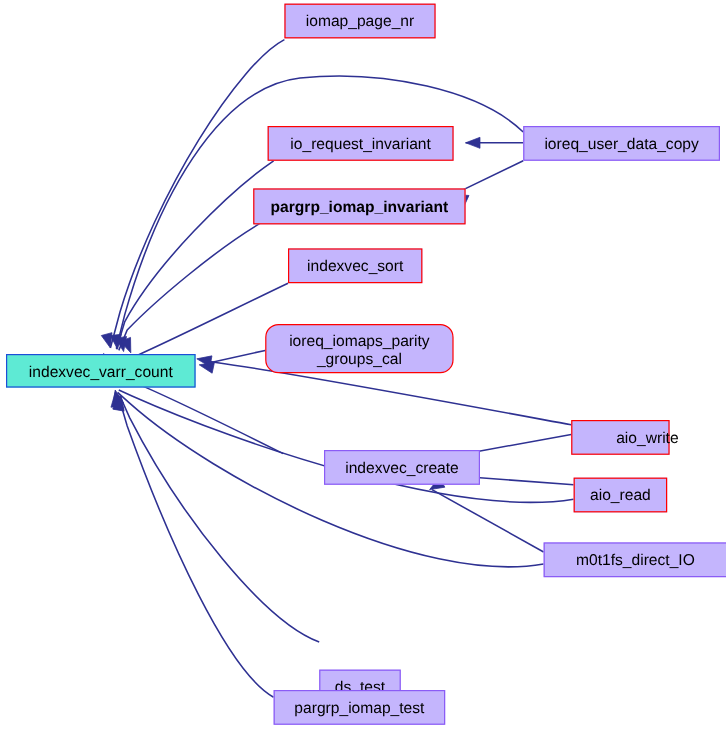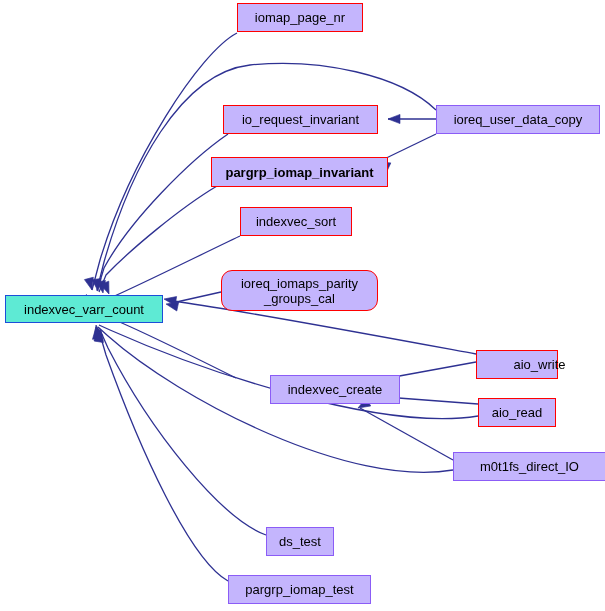--- a/index.html
+++ b/index.html
@@ -110,17 +110,17 @@
       <div class="node-box red" style="left: 223px; top: 105px; width: 155px; height: 29px;">io_request_invariant</div>
       <div class="node-box black" style="left: 436px; top: 105px; width: 164px; height: 29px;">ioreq_user_data_copy</div>
       <div class="node-box red" style="left: 211px; top: 157px; width: 177px; height: 30px; font-weight: bold;">pargrp_iomap_invariant</div>
       <div class="node-box red" style="left: 240px; top: 207px; width: 112px; height: 29px;">indexvec_sort</div>
       <div class="node-box red" style="left: 221px; top: 270px; width: 157px; height: 41px; border-radius: 11px;">ioreq_iomaps_parity
 _groups_cal</div>
       <div class="node-box red" style="left: 476px; top: 350px; width: 82px; height: 29px; padding-left: 45px;">aio_write</div>
       <div class="node-box black" style="left: 243px; top: 375px; width: 130px; height: 29px; margin-left: 27px;">indexvec_create</div>
       <div class="node-box red" style="left: 478px; top: 398px; width: 78px; height: 29px;">aio_read</div>
       <div class="node-box black" style="left: 453px; top: 452px; width: 153px; height: 29px;">m0t1fs_direct_IO</div>
-      <div class="node-box black" style="left: 266px; top: 527px; width: 68px; height: 29px;">ds_test</div>
+      <div class="node-box black" style="left: 266px; top: 558px; width: 68px; height: 29px;">ds_test</div>
       <div class="node-box black" style="left: 228px; top: 575px; width: 143px; height: 29px;">pargrp_iomap_test</div>
     </div>
 
 </div>
 
 </body></html>

